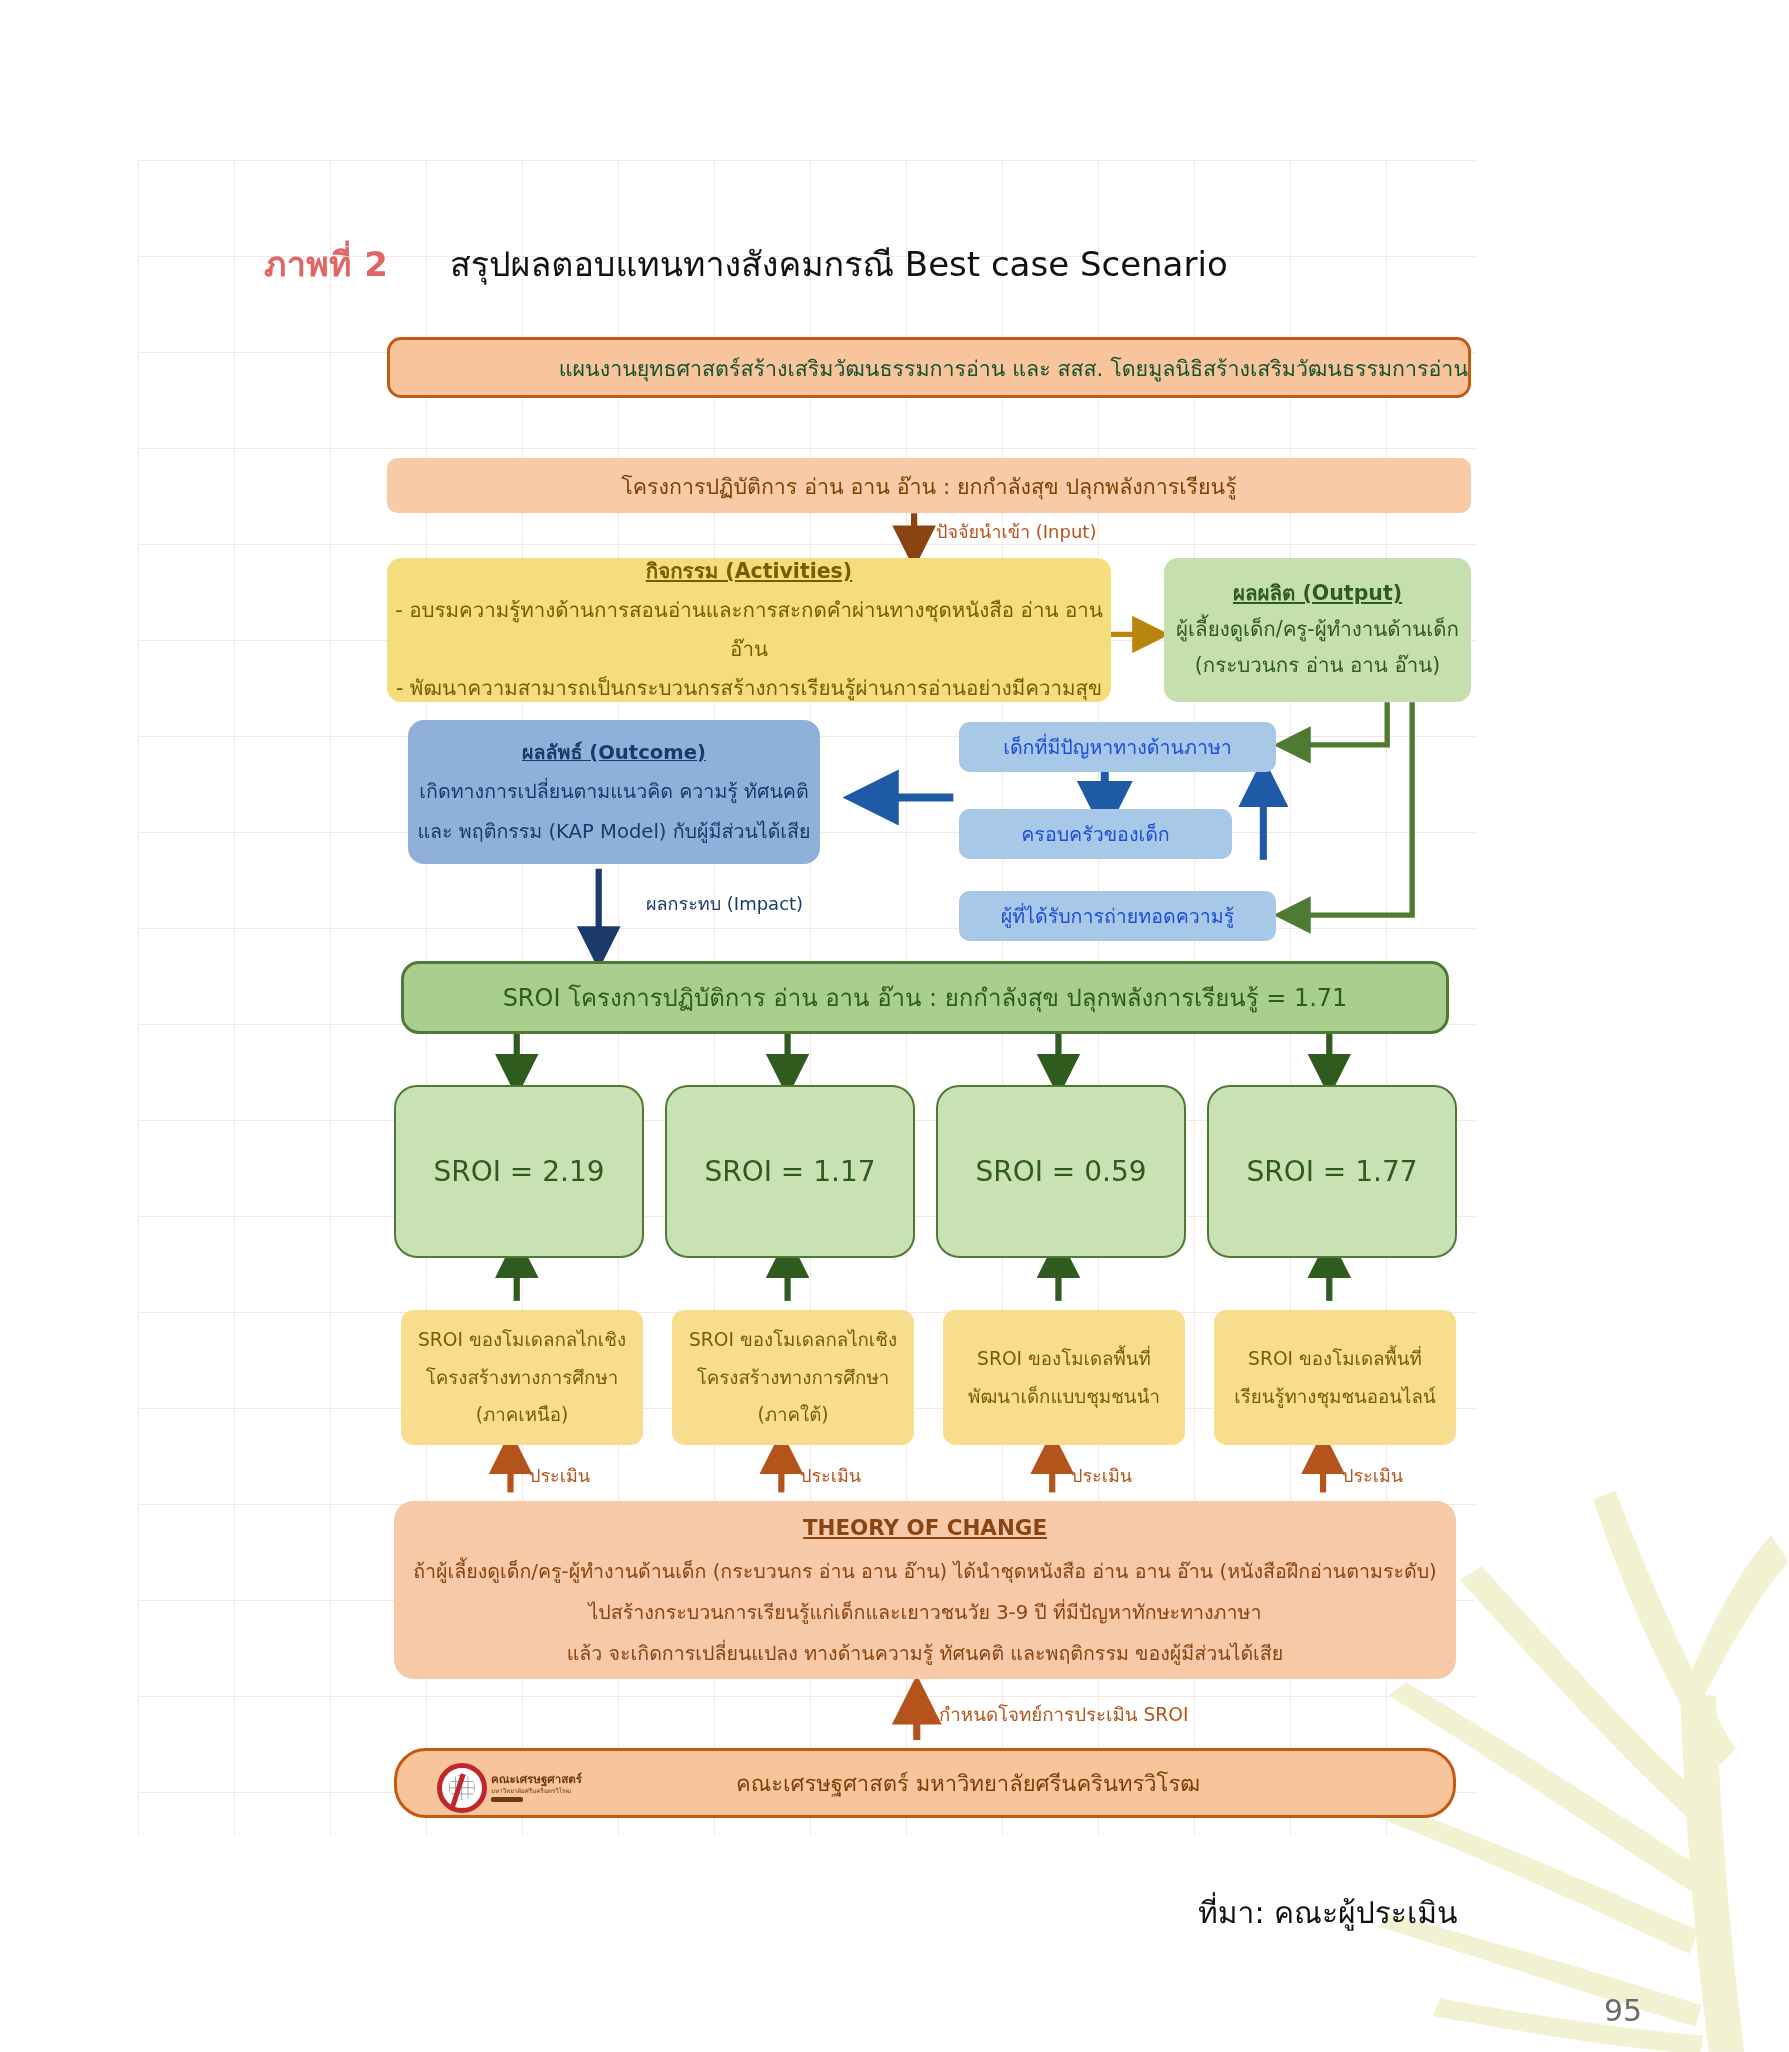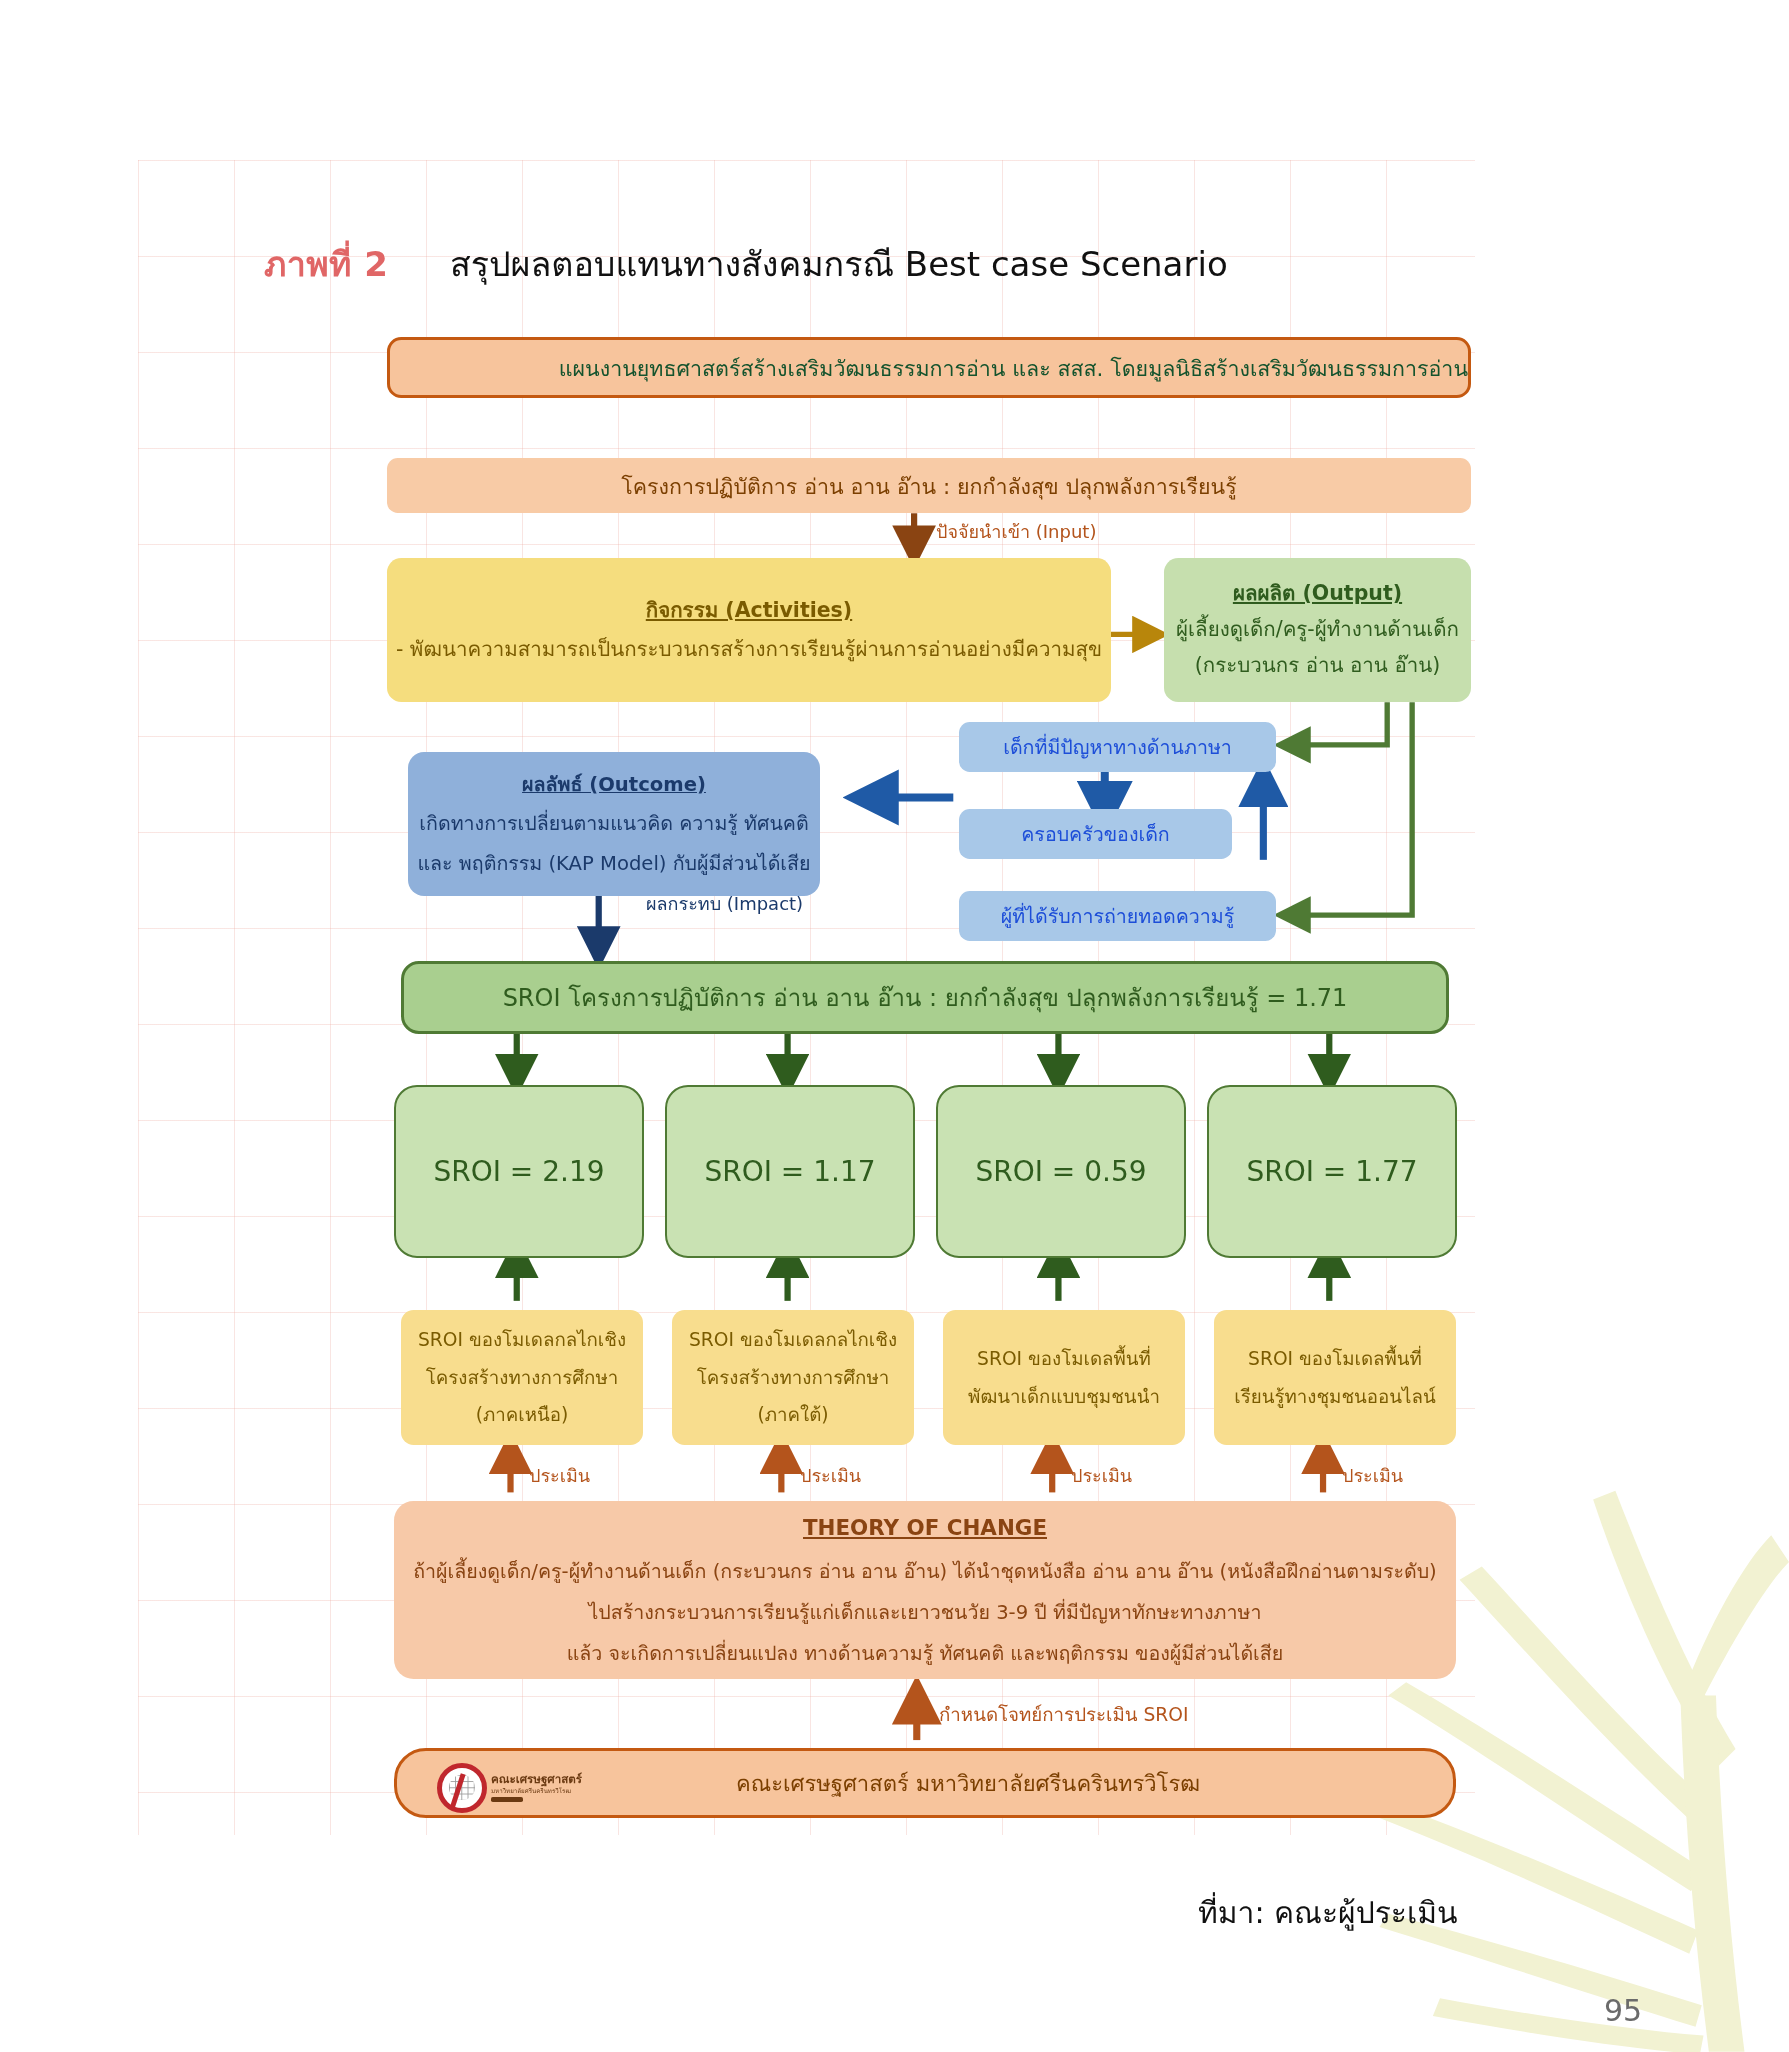--- a/index.html
+++ b/index.html
@@ -147,30 +147,31 @@
 </div>
 
 <div class="box orange-soft" style="left:387px;top:458px;width:1084px;height:55px;font-size:21.4px;">
   <span class="ln">โครงการปฏิบัติการ อ่าน อาน อ๊าน : ยกกำลังสุข ปลุกพลังการเรียนรู้</span>
 </div>
 
 <span class="alabel" style="left:936px;top:517px;">ปัจจัยนำเข้า (Input)</span>
 
 <div class="box yellow" style="left:387px;top:558px;width:724px;height:144px;font-size:20.5px;line-height:1.9;">
   <span class="ln ttl">กิจกรรม (Activities)</span>
+  <span class="ln">- อบรมความรู้ทางด้านการสอนอ่านและการสะกดคำผ่านทางชุดหนังสือ อ่าน อาน อ๊าน</span>
   <span class="ln">- พัฒนาความสามารถเป็นกระบวนกรสร้างการเรียนรู้ผ่านการอ่านอย่างมีความสุข</span>
 </div>
 
 <div class="box green-out" style="left:1164px;top:558px;width:307px;height:144px;font-size:20.5px;line-height:1.75;">
   <span class="ln ttl">ผลผลิต (Output)</span>
   <span class="ln">ผู้เลี้ยงดูเด็ก/ครู-ผู้ทำงานด้านเด็ก</span>
   <span class="ln">(กระบวนกร อ่าน อาน อ๊าน)</span>
 </div>
 
-<div class="box blue-out" style="left:408px;top:720px;width:412px;height:144px;font-size:19.6px;line-height:2.0;margin-top:32px;">
+<div class="box blue-out" style="left:408px;top:720px;width:412px;height:144px;font-size:19.6px;line-height:2.0;">
   <span class="ln ttl">ผลลัพธ์ (Outcome)</span>
   <span class="ln">เกิดทางการเปลี่ยนตามแนวคิด ความรู้ ทัศนคติ</span>
   <span class="ln">และ พฤติกรรม (KAP Model) กับผู้มีส่วนได้เสีย</span>
 </div>
 
 <div class="box blue-soft" style="left:959px;top:722px;width:317px;height:50px;font-size:19.6px;">
   <span class="ln">เด็กที่มีปัญหาทางด้านภาษา</span>
 </div>
 <div class="box blue-soft" style="left:959px;top:809px;width:273px;height:50px;font-size:19.6px;">
   <span class="ln">ครอบครัวของเด็ก</span>

